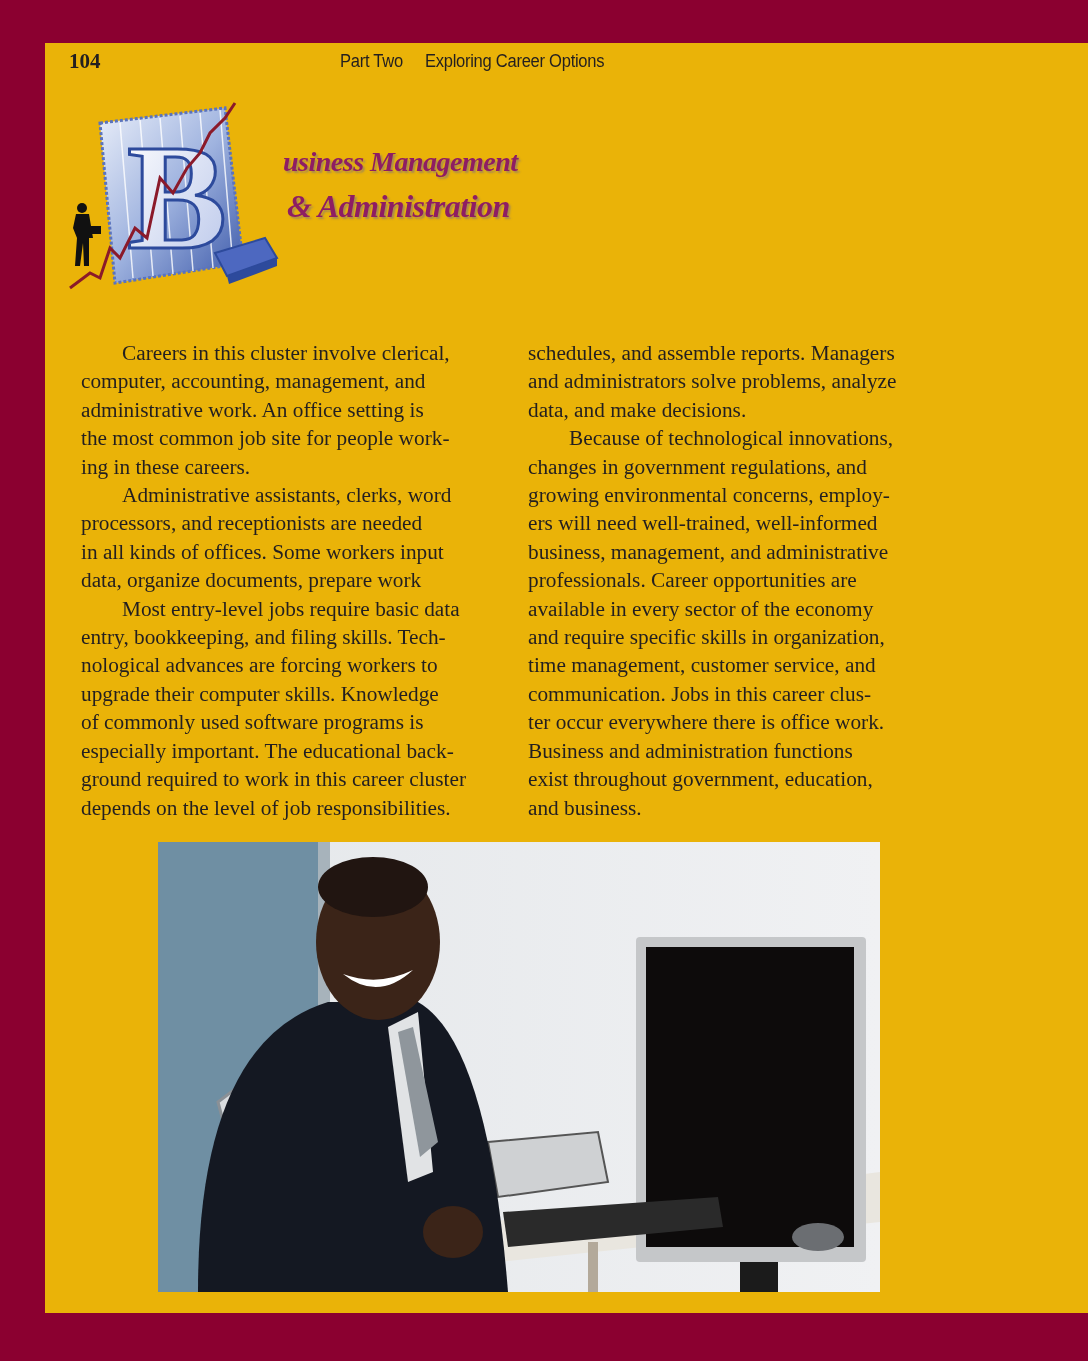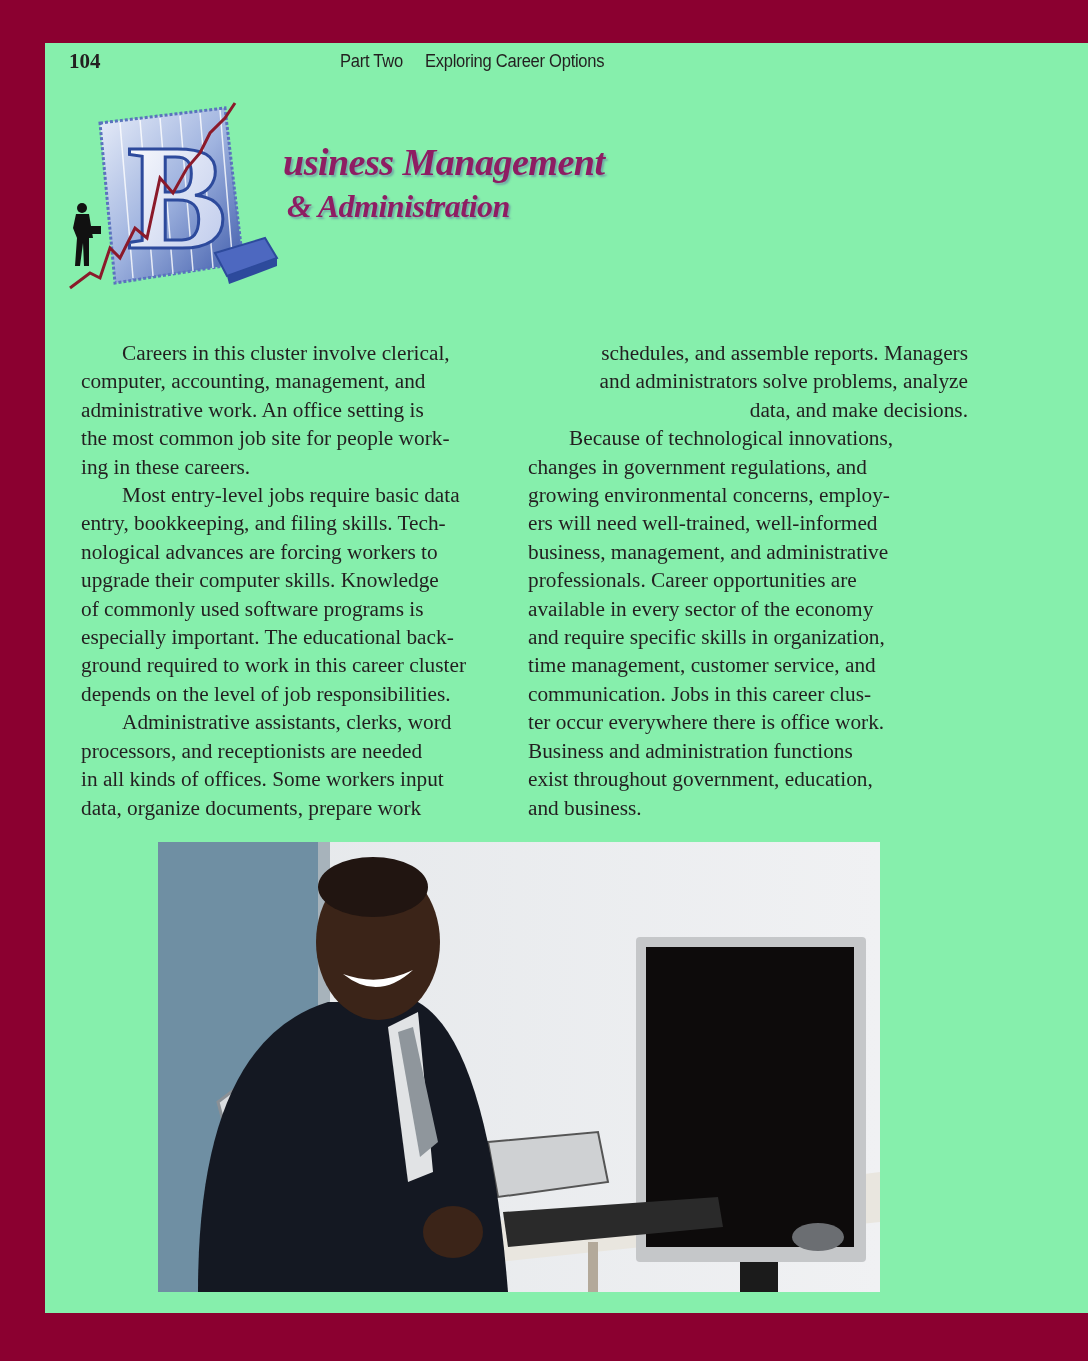--- a/index.html
+++ b/index.html
@@ -3,42 +3,42 @@
 <meta charset="utf-8">
 <style>
   html, body { margin:0; padding:0; }
   body {
     width:1088px; height:1361px; position:relative; overflow:hidden;
     background:#8b0030;
     font-family:"Liberation Serif", "DejaVu Serif", serif;
   }
   .page {
     position:absolute; left:45px; top:43px; width:1043px; height:1270px;
-    background:#86efac;
+    background:#eab308;
   }
   .page-number {
     position:absolute; left:24px; top:6px;
     font-family:"Liberation Serif", serif; font-weight:bold;
     font-size:21px; color:#231f20;
   }
   .running-head {
     position:absolute; left:295px; top:8px;
     font-family:"Liberation Sans", sans-serif; font-size:18px; color:#231f20;
     letter-spacing:-0.3px; transform:scaleX(0.92); transform-origin:left;
   }
   .running-head .part { margin-right:24px; }
 
   .logo {
     position:absolute; left:20px; top:55px; width:540px; height:200px;
   }
   .logo svg { position:absolute; left:0; top:0; }
   .logo-title {
     position:absolute; left:218px; top:44px;
     font-family:"Liberation Serif", serif; font-style:italic; font-weight:bold;
-    color:#8e1d63; font-size:38px; line-height:40px; white-space:nowrap;
+    color:#8e1d63; font-size:28px; line-height:40px; white-space:nowrap;
     text-shadow:2px 2px 2px rgba(90,90,160,0.45);
     letter-spacing:-0.5px;
   }
   .logo-sub {
     position:absolute; left:222px; top:88px;
     font-family:"Liberation Serif", serif; font-style:italic; font-weight:bold;
     color:#8e1d63; font-size:32px; line-height:40px; white-space:nowrap;
     text-shadow:2px 2px 2px rgba(90,90,160,0.45);
     letter-spacing:-0.5px;
   }
@@ -47,21 +47,21 @@
     position:absolute; top:296px; left:24px; width:900px;
   }
   .col {
     position:absolute; top:0; width:440px;
     font-family:"Liberation Serif", serif; font-size:21.3px; line-height:28.4px;
     color:#231f20;
   }
   .col.left { left:12px; }
   .col.right { left:459px; }
   .col p { margin:0; text-indent:41px; white-space:pre-line; }
-  .col p.cont { text-indent:0;text-align:right; }
+  .col p.cont { text-indent:0; }
 
   .photo {
     position:absolute; left:113px; top:799px; width:722px; height:450px;
     overflow:hidden; background:#dfe2e6;
   }
 </style>
 </head>
 <body>
 
 <div class="page">
@@ -112,32 +112,32 @@
     <div class="logo-sub">&amp; Administration</div>
   </div>
 
   <div class="columns">
     <div class="col left">
       <p>Careers in this cluster involve clerical,
 computer, accounting, management, and
 administrative work. An office setting is
 the most common job site for people work-
 ing in these careers.</p>
+      <p>Administrative assistants, clerks, word
+processors, and receptionists are needed
+in all kinds of offices. Some workers input
+data, organize documents, prepare work</p>
       <p>Most entry-level jobs require basic data
 entry, bookkeeping, and filing skills. Tech-
 nological advances are forcing workers to
 upgrade their computer skills. Knowledge
 of commonly used software programs is
 especially important. The educational back-
 ground required to work in this career cluster
 depends on the level of job responsibilities.</p>
-      <p>Administrative assistants, clerks, word
-processors, and receptionists are needed
-in all kinds of offices. Some workers input
-data, organize documents, prepare work</p>
     </div>
     <div class="col right">
       <p class="cont">schedules, and assemble reports. Managers
 and administrators solve problems, analyze
 data, and make decisions.</p>
       <p>Because of technological innovations,
 changes in government regulations, and
 growing environmental concerns, employ-
 ers will need well-trained, well-informed
 business, management, and administrative

